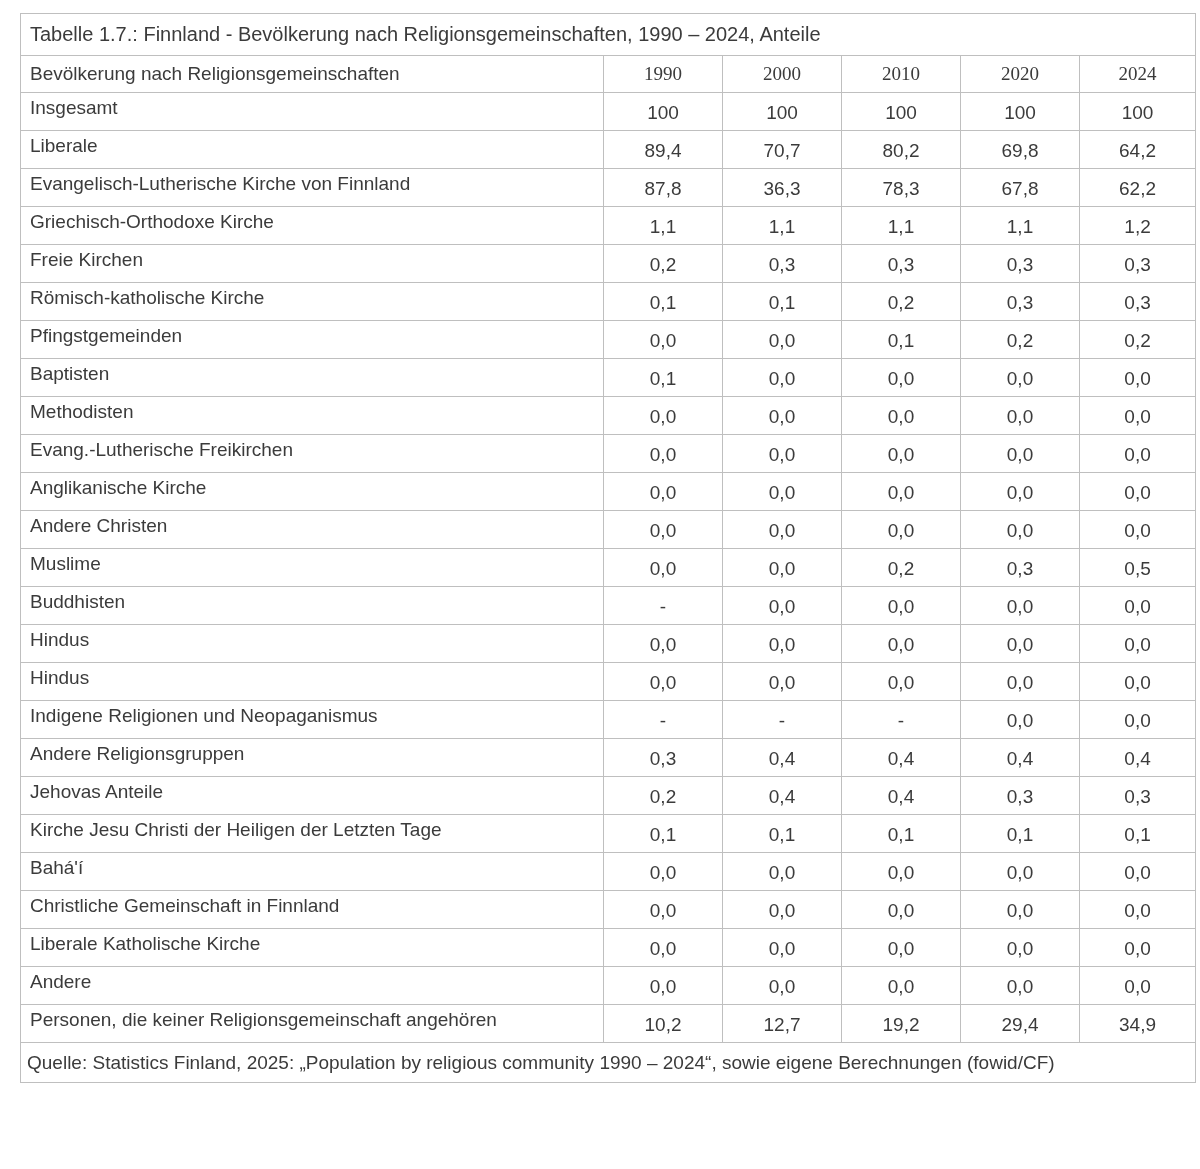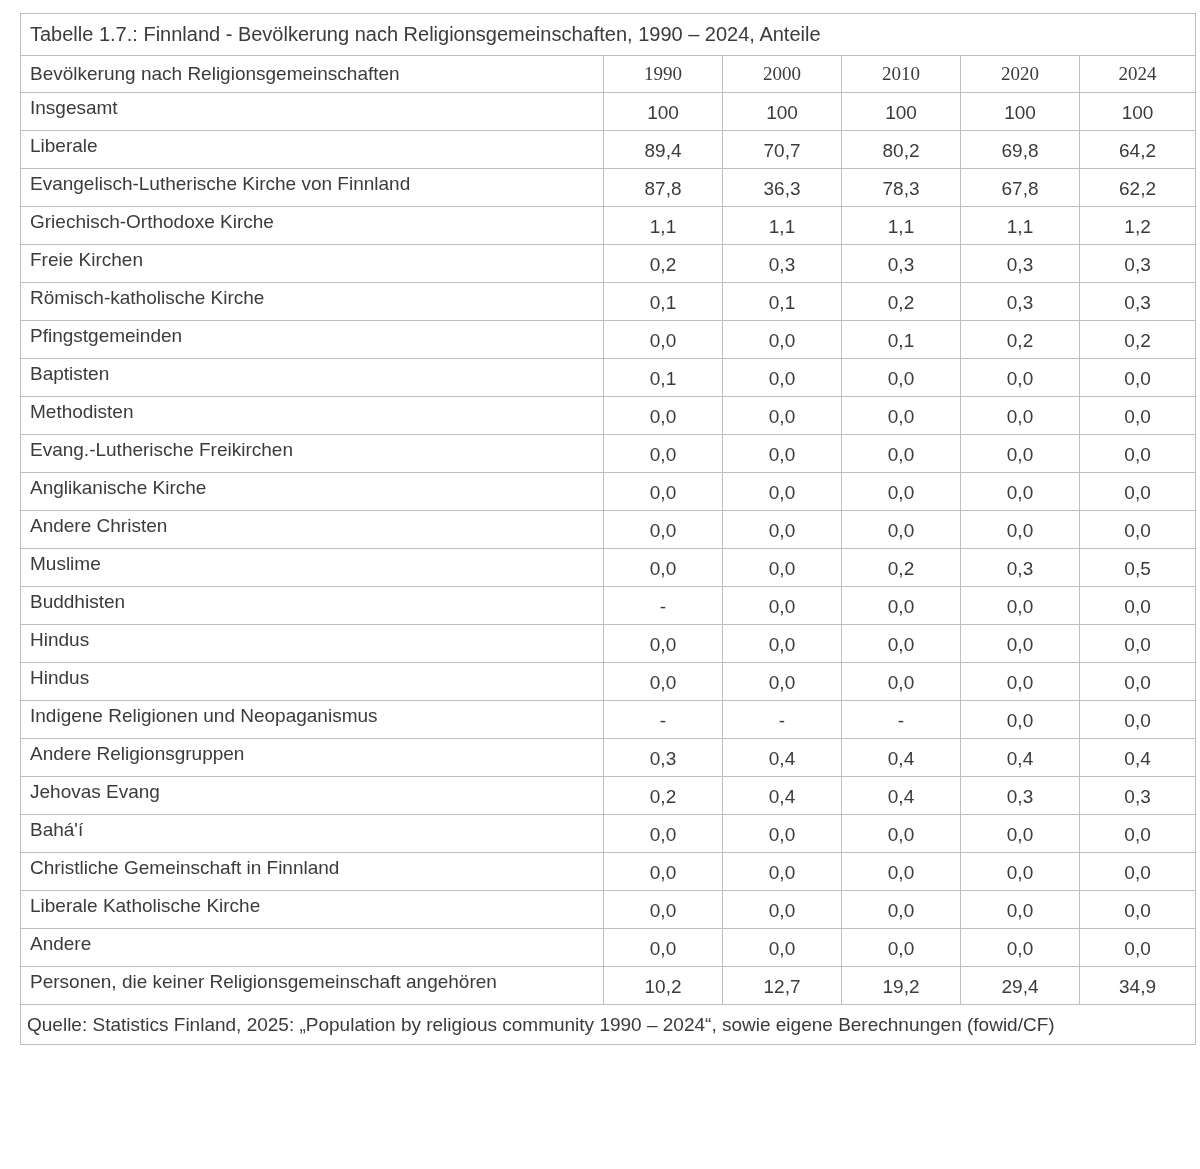--- a/index.html
+++ b/index.html
@@ -237,26 +237,34 @@
         </tr>
         <tr class="data-row">
           <td class="label-cell">Andere Religionsgruppen</td>
           <td class="value-cell">0,3</td>
           <td class="value-cell">0,4</td>
           <td class="value-cell">0,4</td>
           <td class="value-cell">0,4</td>
           <td class="value-cell">0,4</td>
         </tr>
         <tr class="data-row">
-          <td class="label-cell">Jehovas Evang</td>
-          <td class="value-cell">0,2</td>
-          <td class="value-cell">0,4</td>
-          <td class="value-cell">0,4</td>
-          <td class="value-cell">0,3</td>
-          <td class="value-cell">0,3</td>
+          <td class="label-cell">Jehovas Anteile</td>
+          <td class="value-cell">0,2</td>
+          <td class="value-cell">0,4</td>
+          <td class="value-cell">0,4</td>
+          <td class="value-cell">0,3</td>
+          <td class="value-cell">0,3</td>
+        </tr>
+        <tr class="data-row">
+          <td class="label-cell">Kirche Jesu Christi der Heiligen der Letzten Tage</td>
+          <td class="value-cell">0,1</td>
+          <td class="value-cell">0,1</td>
+          <td class="value-cell">0,1</td>
+          <td class="value-cell">0,1</td>
+          <td class="value-cell">0,1</td>
         </tr>
         <tr class="data-row">
           <td class="label-cell">Bahá'í</td>
           <td class="value-cell">0,0</td>
           <td class="value-cell">0,0</td>
           <td class="value-cell">0,0</td>
           <td class="value-cell">0,0</td>
           <td class="value-cell">0,0</td>
         </tr>
         <tr class="data-row">

